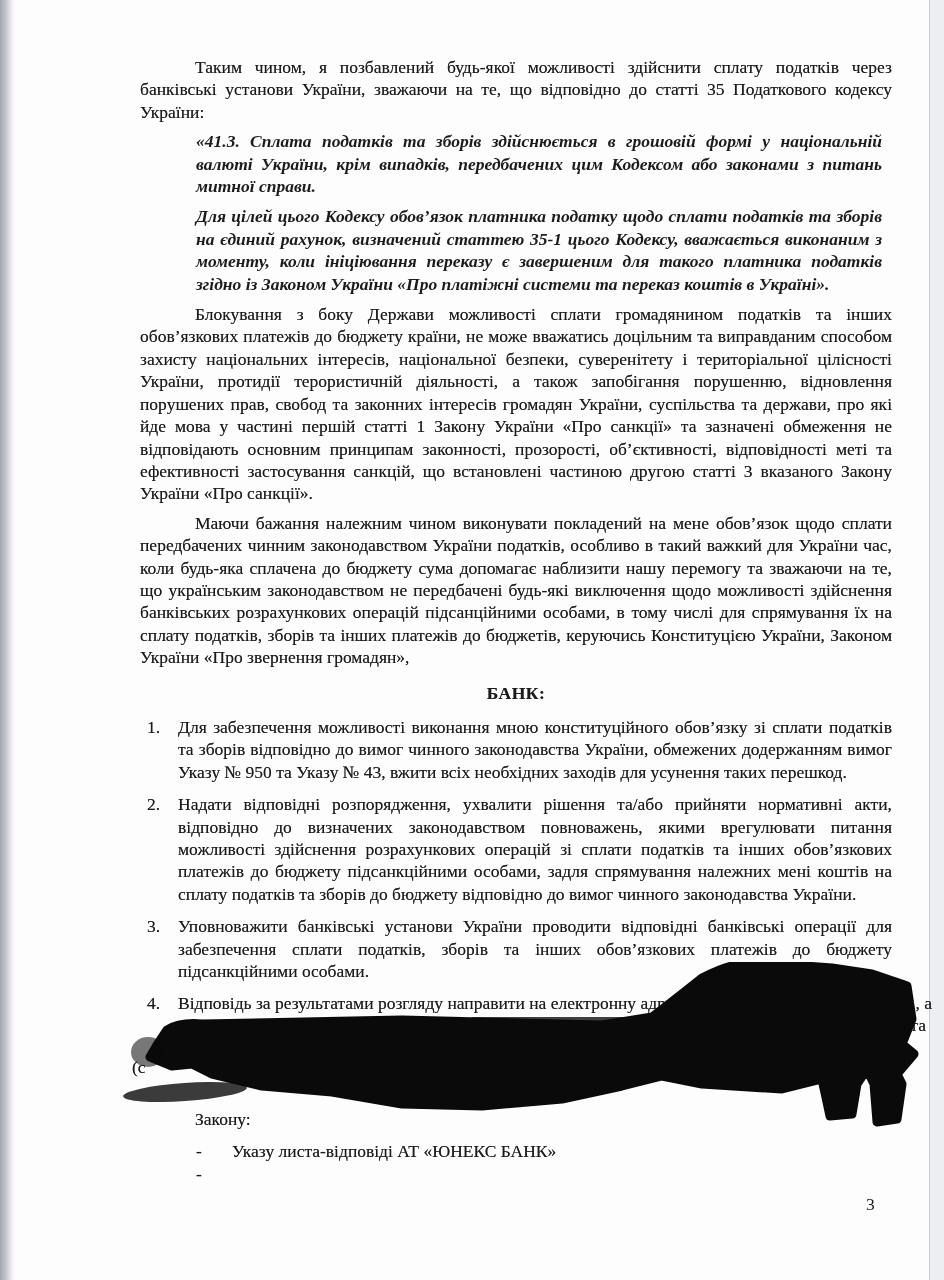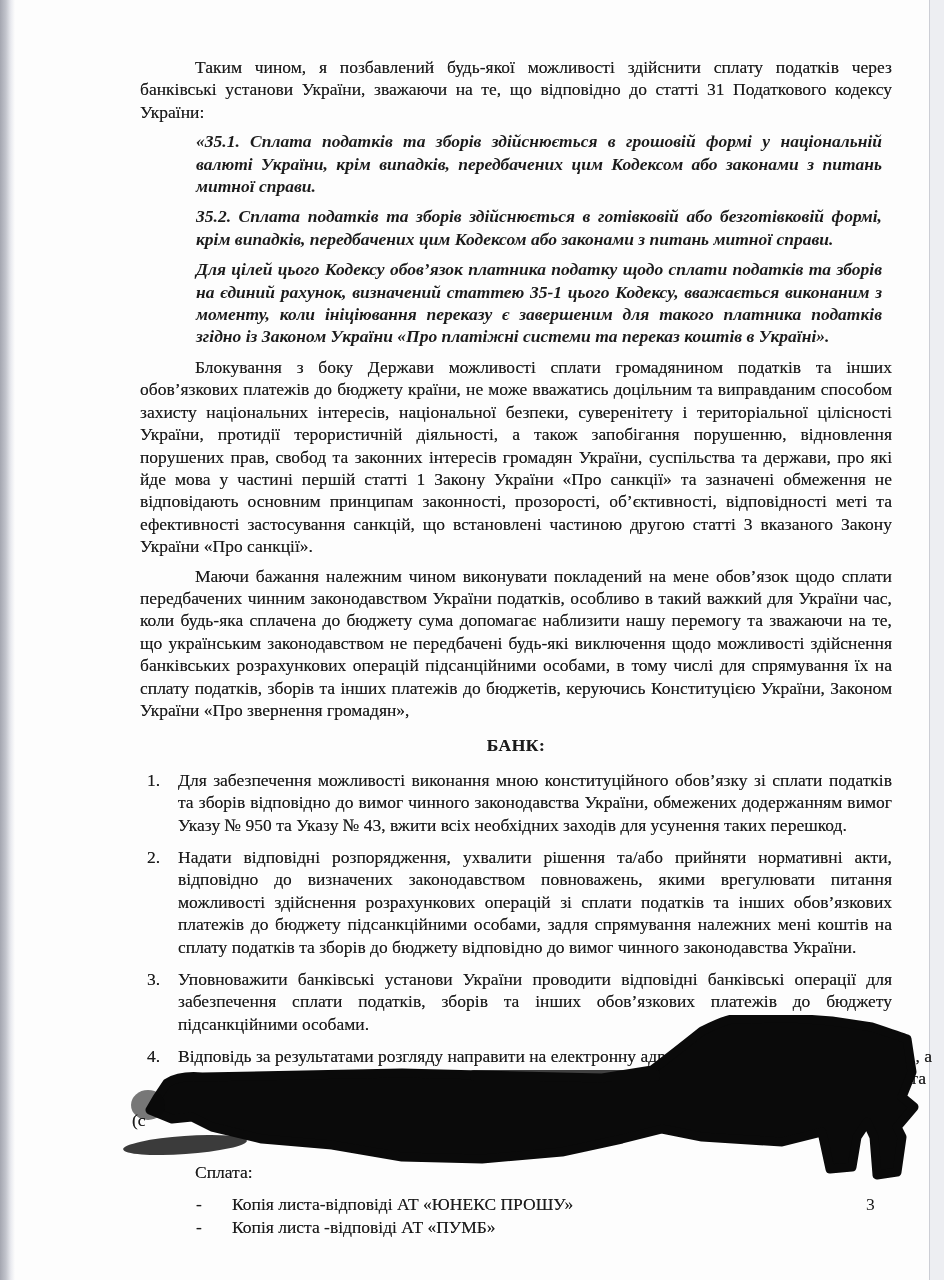--- a/index.html
+++ b/index.html
@@ -45,24 +45,23 @@
 </style>
 </head>
 <body>
 
 <div class="page">
   <div class="edge-left"></div>
   <div class="edge-right"></div>
 
   <div class="content">
 
-    <p class="para">Таким чином, я позбавлений будь-якої можливості здійснити сплату податків через банківські установи України, зважаючи на те, що відповідно до статті 31 Податкового кодексу України:</p>
+    <p class="para">Таким чином, я позбавлений будь-якої можливості здійснити сплату податків через банківські установи України, зважаючи на те, що відповідно до статті 35 Податкового кодексу України:</p>
 
-    <p class="para quote">«35.1. Сплата податків та зборів здійснюється в грошовій формі у національній валюті України, крім випадків, передбачених цим Кодексом або законами з питань митної справи.</p>
-    <p class="para quote">35.2. Сплата податків та зборів здійснюється в готівковій або безготівковій формі, крім випадків, передбачених цим Кодексом або законами з питань митної справи.</p>
+    <p class="para quote">«41.3. Сплата податків та зборів здійснюється в грошовій формі у національній валюті України, крім випадків, передбачених цим Кодексом або законами з питань митної справи.</p>
     <p class="para quote">Для цілей цього Кодексу обов’язок платника податку щодо сплати податків та зборів на єдиний рахунок, визначений статтею 35-1 цього Кодексу, вважається виконаним з моменту, коли ініціювання переказу є завершеним для такого платника податків згідно із Законом України «Про платіжні системи та переказ коштів в Україні».</p>
 
     <p class="para">Блокування з боку Держави можливості сплати громадянином податків та інших обов’язкових платежів до бюджету країни, не може вважатись доцільним та виправданим способом захисту національних інтересів, національної безпеки, суверенітету і територіальної цілісності України, протидії терористичній діяльності, а також запобігання порушенню, відновлення порушених прав, свобод та законних інтересів громадян України, суспільства та держави, про які йде мова у частині першій статті 1 Закону України «Про санкції» та зазначені обмеження не відповідають основним принципам законності, прозорості, об’єктивності, відповідності меті та ефективності застосування санкцій, що встановлені частиною другою статті 3 вказаного Закону України «Про санкції».</p>
     <p class="para">Маючи бажання належним чином виконувати покладений на мене обов’язок щодо сплати передбачених чинним законодавством України податків, особливо в такий важкий для України час, коли будь-яка сплачена до бюджету сума допомагає наблизити нашу перемогу та зважаючи на те, що українським законодавством не передбачені будь-які виключення  щодо можливості здійснення банківських розрахункових операцій підсанційними особами, в тому числі для спрямування їх на сплату податків, зборів та інших платежів до бюджетів, керуючись Конституцією України, Законом України «Про звернення громадян»,</p>
 
     <p class="para heading">БАНК:</p>
 
     <div class="req">
       <div class="req-num">1.</div>
       <div class="req-text">Для забезпечення можливості виконання мною конституційного обов’язку зі сплати податків та зборів відповідно до вимог чинного законодавства України, обмежених додержанням вимог Указу № 950 та Указу № 43, вжити всіх необхідних заходів для усунення таких перешкод.</div>
@@ -110,27 +109,26 @@
                    L102,102 82,104 Z"></path>
           <ellipse cx="58" cy="90" rx="17" ry="15" stroke="none" opacity="0.55"></ellipse>
           <ellipse cx="95" cy="130" rx="62" ry="9" stroke="none" opacity="0.8" transform="rotate(-4 95 130)"></ellipse>
           <rect x="140" y="58" width="260" height="6" rx="3" stroke="none" opacity="0.5"></rect>
           <rect x="380" y="55" width="190" height="11" rx="4" stroke="none" opacity="0.78"></rect>
         </g>
       </svg>
     </div>
 
     <div class="attachments">
-      <p class="para att-title">Сплата:</p>
+      <p class="para att-title">Закону:</p>
       <div class="att-item">
         <span class="att-dash">-</span>
-        <span>Копія листа-відповіді АТ «ЮНЕКС ПРОШУ»</span>
+        <span>Указу листа-відповіді АТ «ЮНЕКС БАНК»</span>
       </div>
       <div class="att-item">
         <span class="att-dash">-</span>
-        <span>Копія листа -відповіді АТ «ПУМБ»</span>
       </div>
     </div>
 
   </div>
 
   <div class="page-number">3</div>
 </div>
 
 </body></html>

